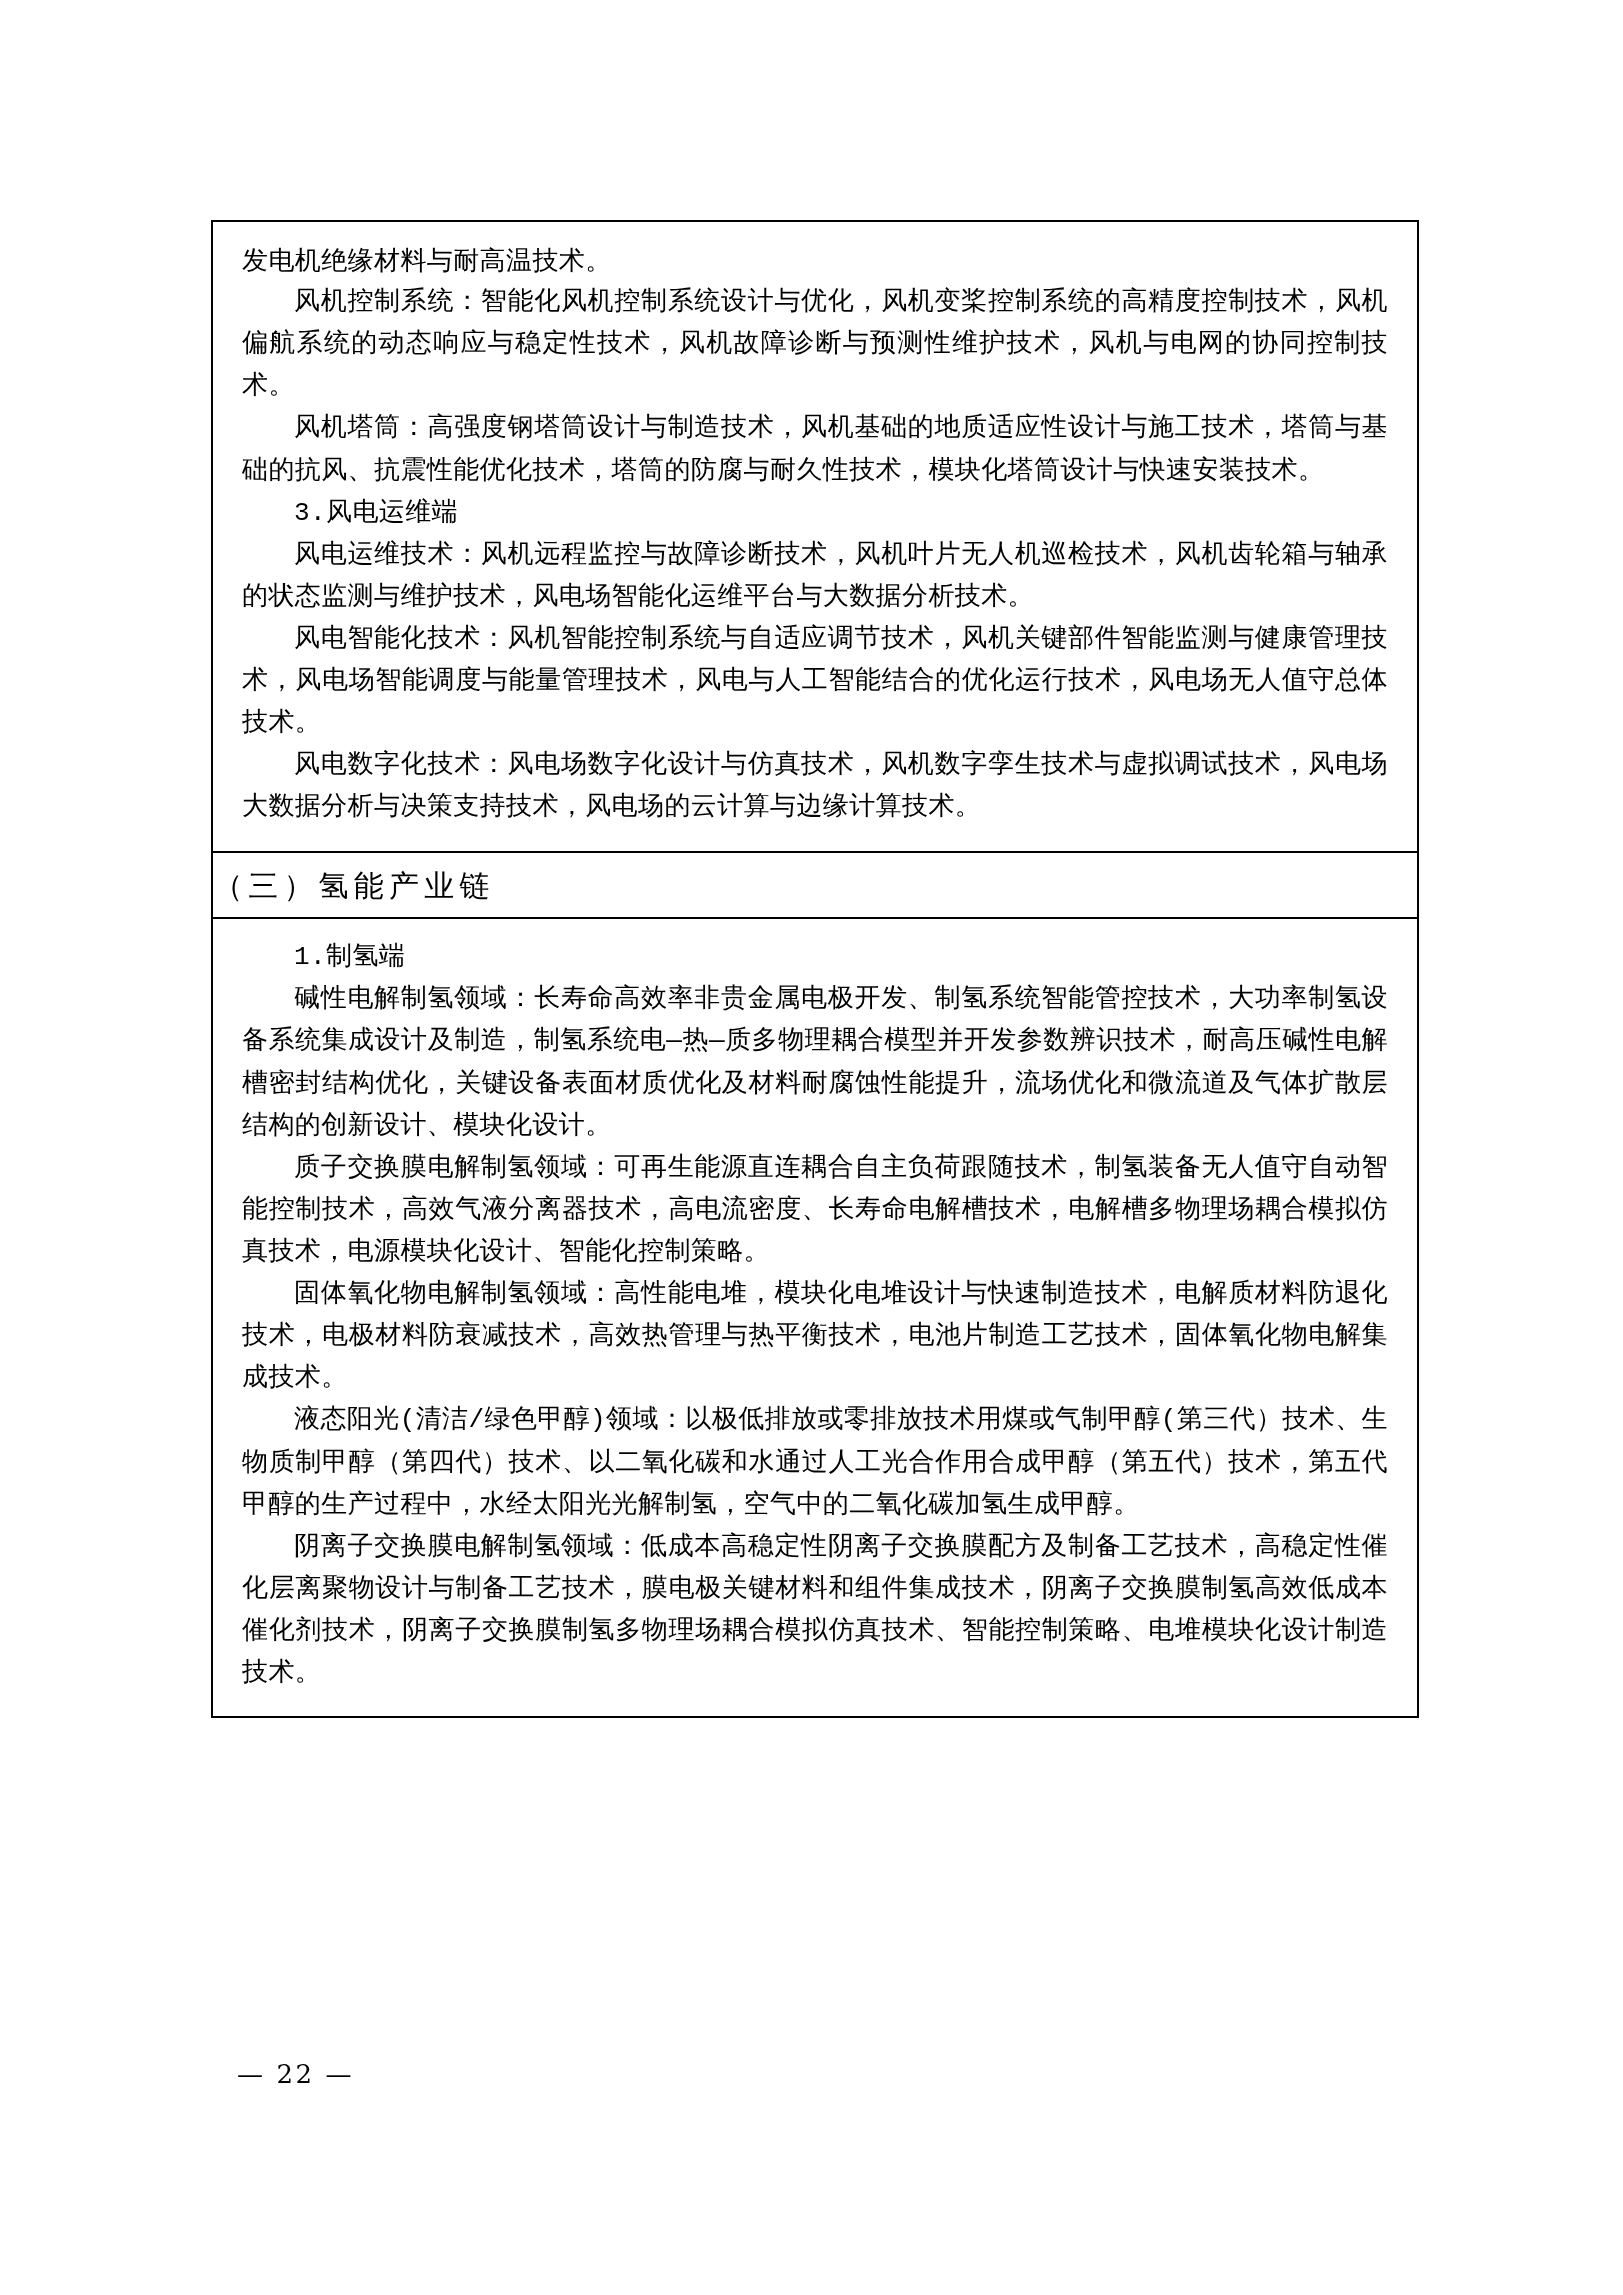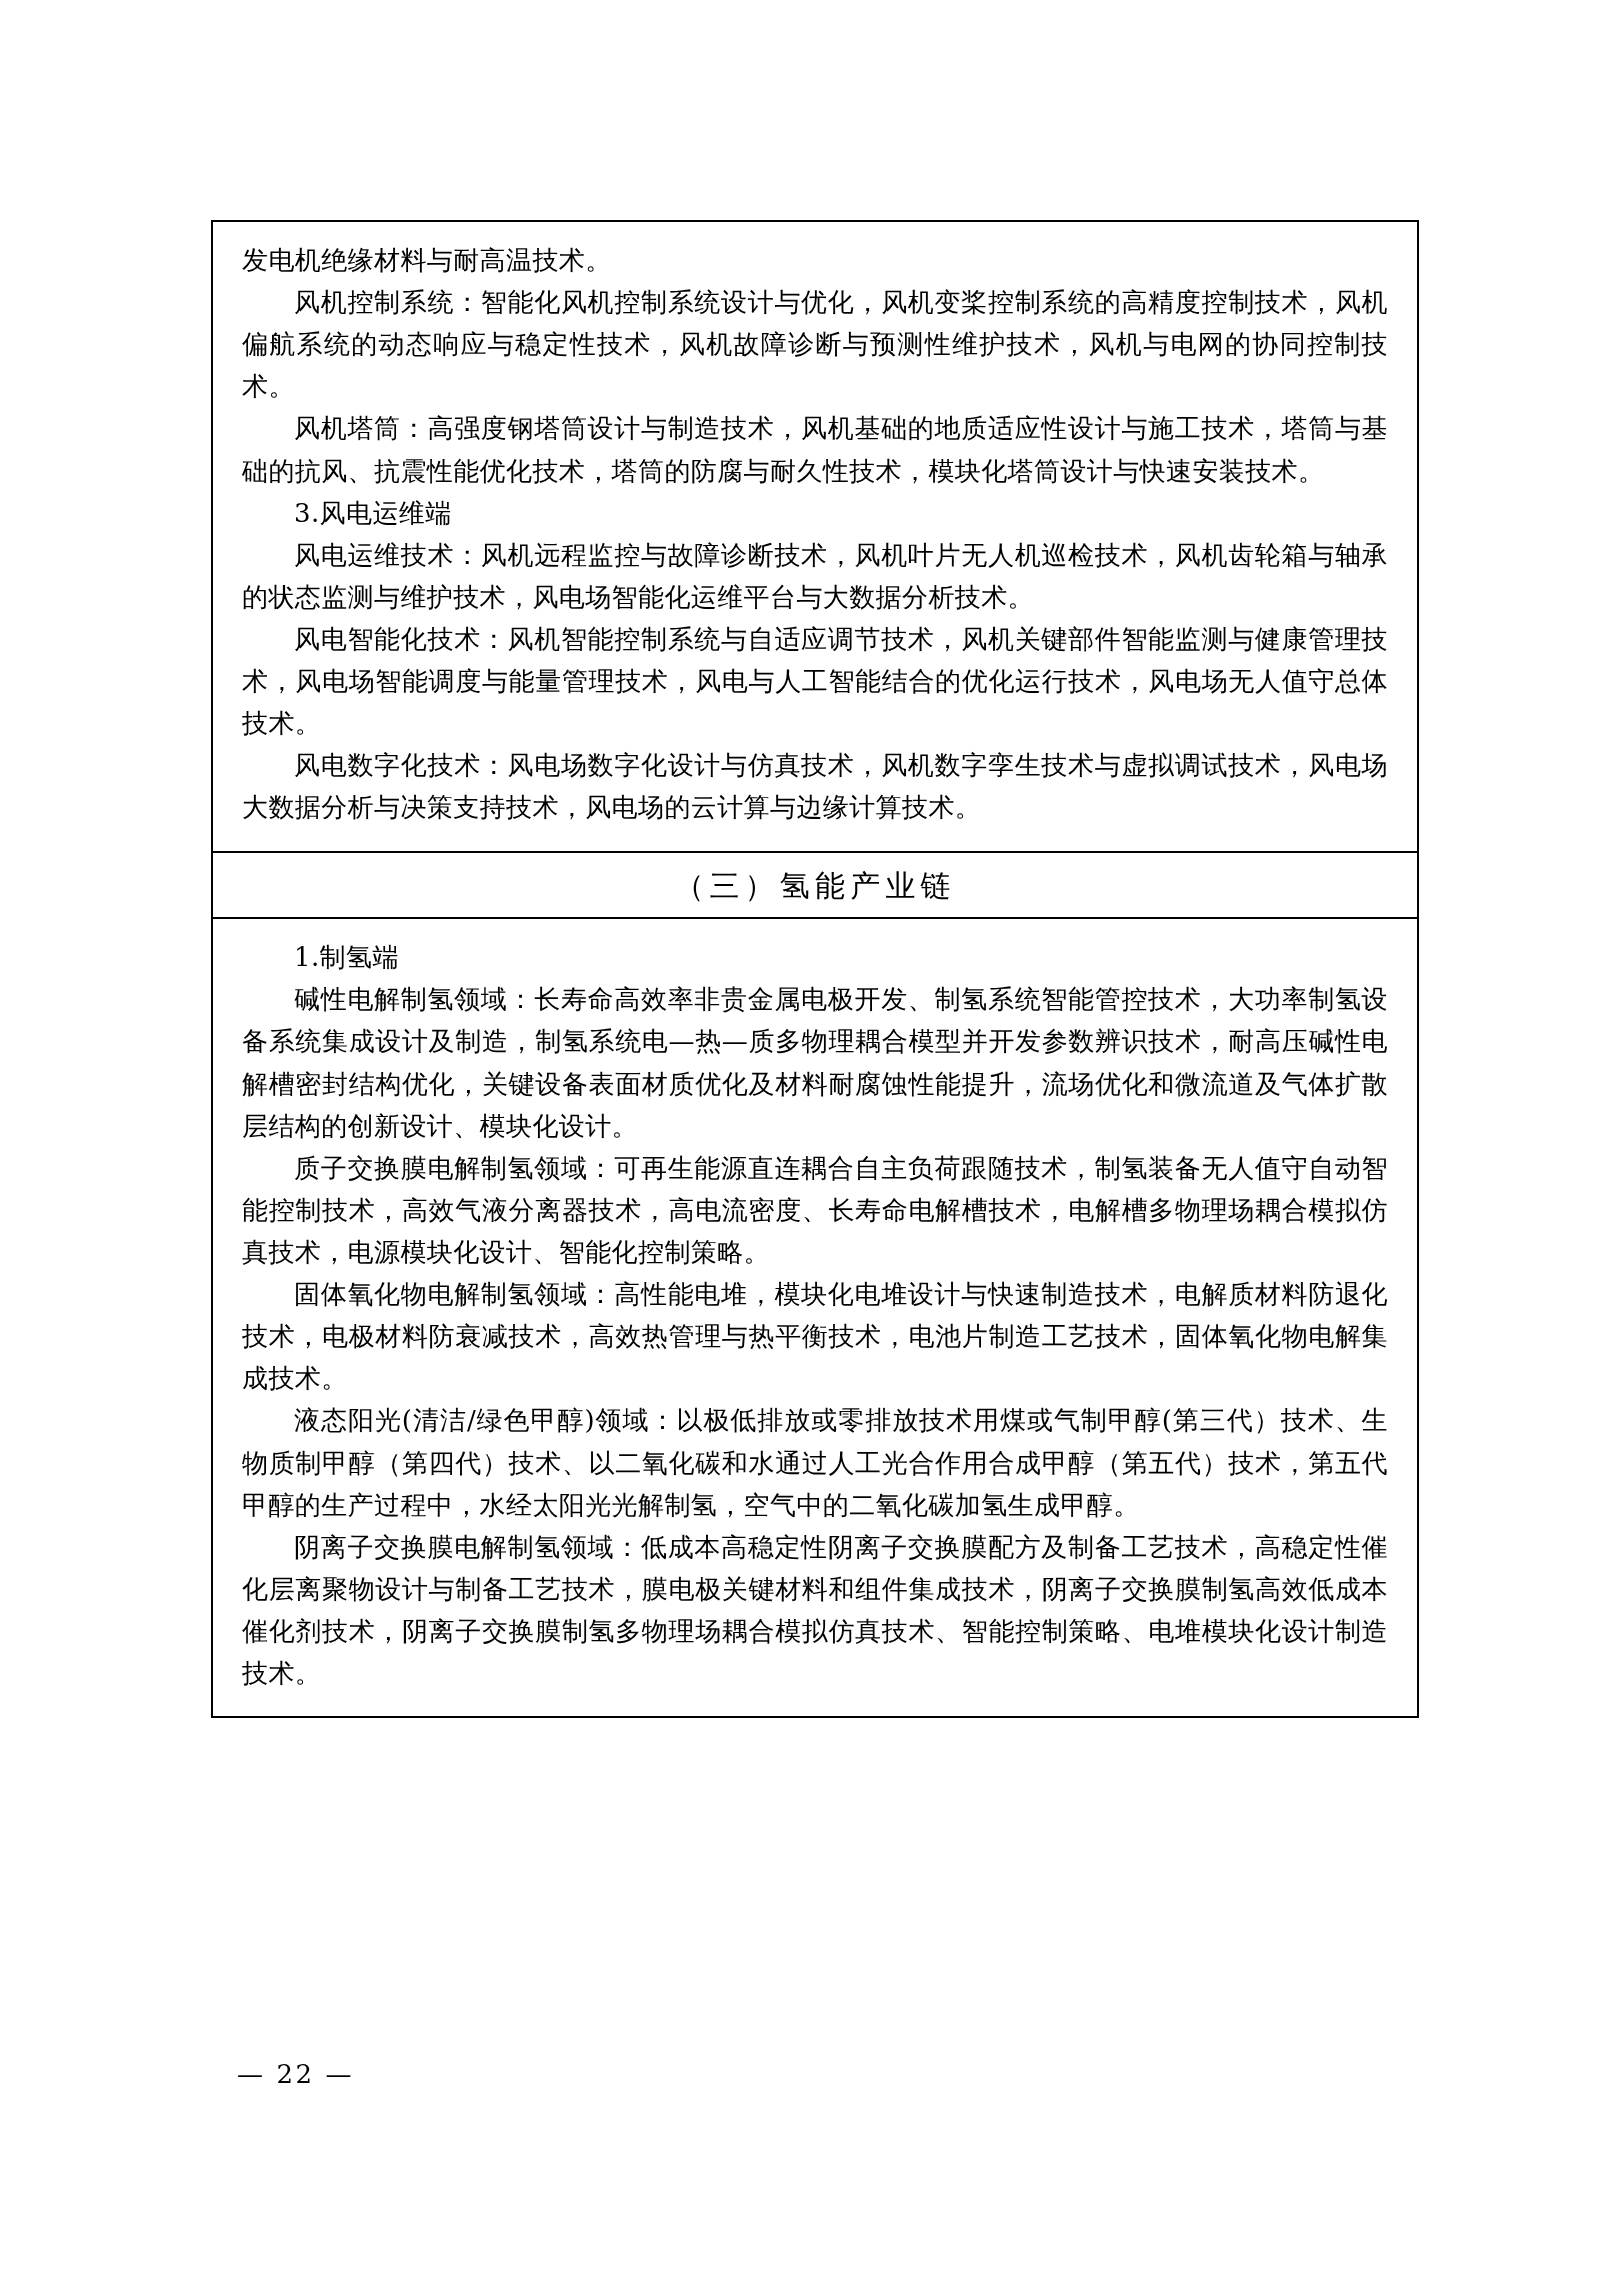--- a/index.html
+++ b/index.html
@@ -35,34 +35,35 @@
   .para {
     font-size: 26px;
     line-height: 1.62;
     text-align: justify;
     text-justify: inter-ideograph;
     margin: 0;
     letter-spacing: 0.4px;
   }
   .indent {
     text-indent: 52px;
+    font-family: Liberation Mono, monospace;
   }
   .noindent {
     text-indent: 0;
   }
   .divider {
     border-top: 2px solid #000;
     height: 0;
     font-size: 0;
     line-height: 0;
   }
   .chain-title {
     font-size: 30px;
     line-height: 1.5;
-    text-align: center;
+    text-align: left;
     letter-spacing: 5.2px;
     padding: 10.5px 0 9.2px 0;
     font-family: "DejaVu Serif", "Liberation Serif", serif;
   }
   .page-number {
     position: absolute;
     left: 211px;
     top: 2059px;
     width: 367px;
     font-size: 26px;

